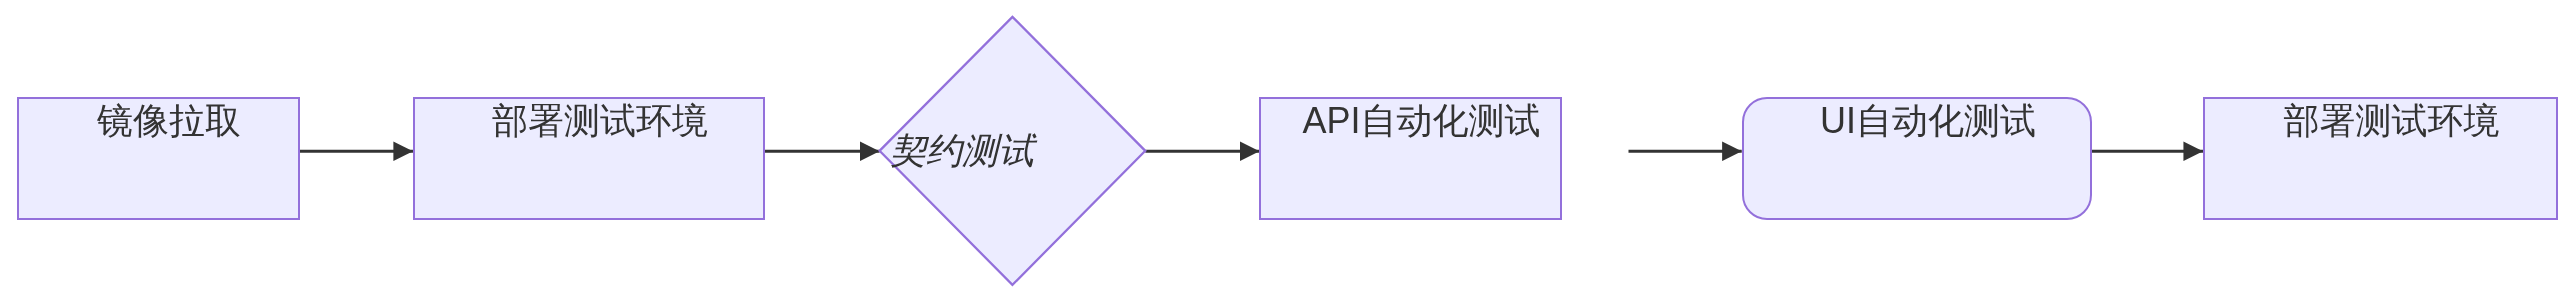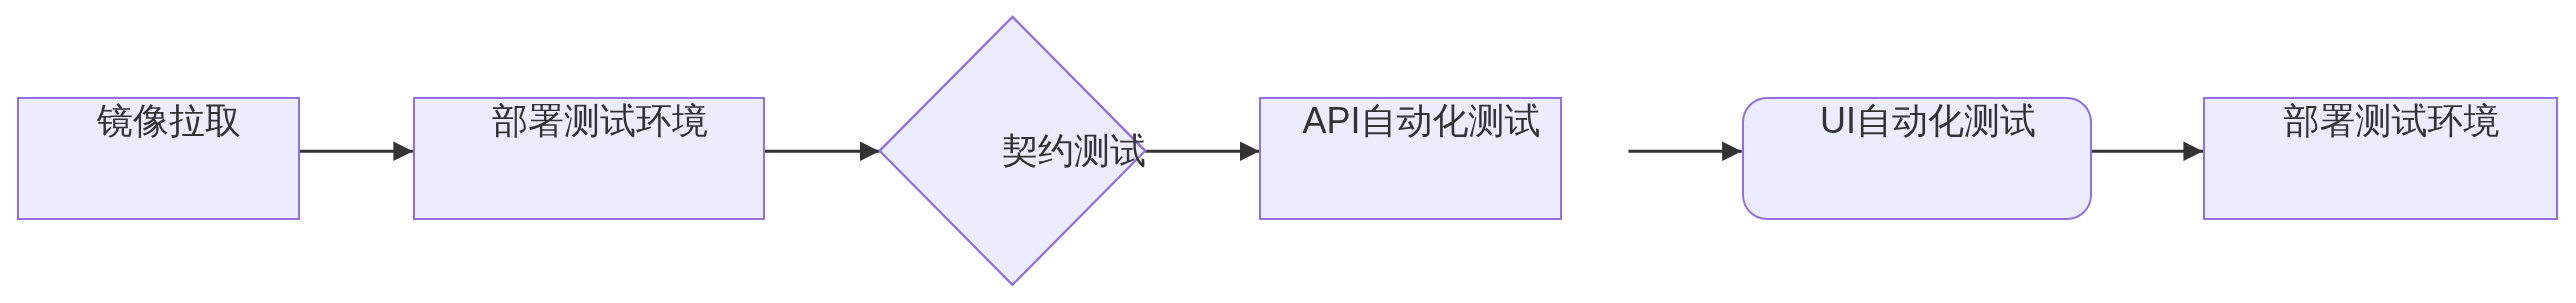--- a/index.html
+++ b/index.html
@@ -50,28 +50,29 @@
   }
   .node-label {
     font-size: 36px;
     line-height: 1.2;
     color: var(--text-color, #333333);
     white-space: nowrap;
     text-align: center;
   }
   .diamond-label-box {
     position: absolute;
-    left: 880px;
+    left: 829px;
     top: 89px;
     width: 266px;
     height: 123px;
     display: flex;
     align-items: center;
-    justify-content: flex-end;
+    justify-content: center;
     pointer-events: none;
+    font-style: italic;
   }
   
   .n-image-pull        { left: 16.6px;   width: 283px; }
   .n-deploy-test-env   { left: 413px;  width: 352px; }
   .n-api-auto-test     { left: 1259px; width: 303px; }
   .n-ui-auto-test      { left: 1742px; width: 350px; border-radius: 25px; }
   .n-gen-test-report   { left: 2203px; width: 355px; }
 </style>
 </head>
 <body>

